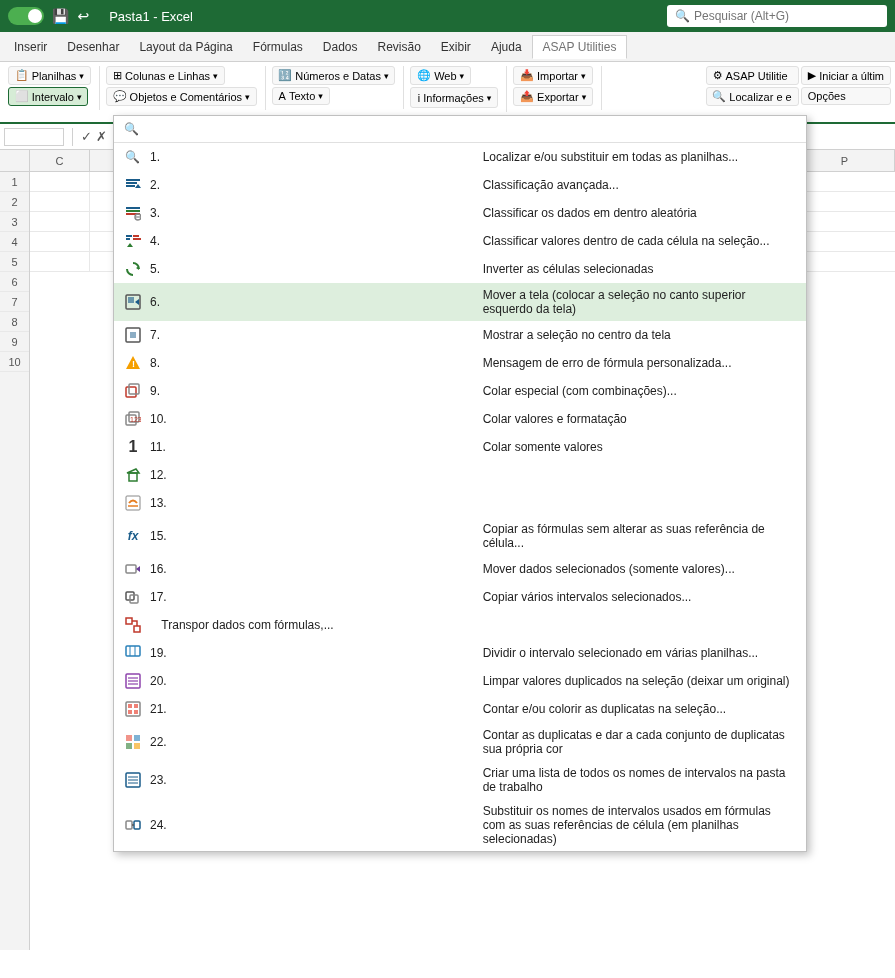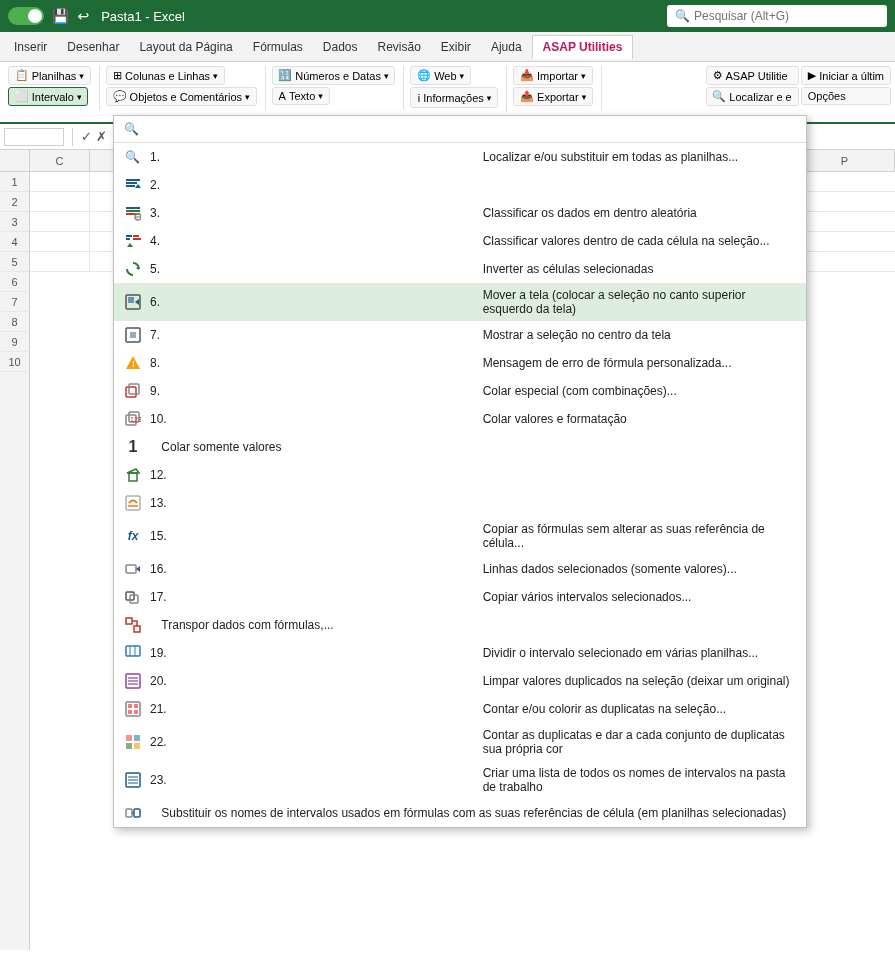--- a/index.html
+++ b/index.html
@@ -14,21 +14,21 @@
       padding: 0 8px;
       gap: 8px;
     }
     .toggle-switch {
       width: 36px; height: 18px; background: #4caf50; border-radius: 9px; position: relative; display: inline-block;
     }
     .toggle-switch::after {
       content: ''; position: absolute; right: 2px; top: 2px; width: 14px; height: 14px; background: white; border-radius: 50%;
     }
     .top-bar-title {
-      color: white; font-size: 13px; margin-left: 4px;
+      color: white; font-size: 13px; margin-left: 12px;
     }
     .top-bar-icon {
       color: white; font-size: 14px; cursor: pointer;
     }
     .search-box {
       margin-left: auto; background: white; border-radius: 3px; height: 22px;
       display: flex; align-items: center; padding: 0 8px; gap: 4px; min-width: 220px;
     }
     .search-box input {
       border: none; outline: none; font-size: 12px; width: 180px; color: #1d4ed8;
@@ -47,22 +47,22 @@
     .menu-item {
       padding: 4px 10px;
       font-size: 12px;
       cursor: pointer;
       color: #333;
     }
     .menu-item.active {
       background: white;
       border: 1px solid #d0d0d0;
       border-bottom: 1px solid white;
-      color: #be185d;
-      font-weight: 700;
+      color: #737373;
+      font-weight: 400;
     }
 
     
     .ribbon {
       background: white;
       border-bottom: 2px solid #1e6a35;
       padding: 4px 4px 0 4px;
       display: flex;
       align-items: flex-start;
       gap: 2px;
@@ -405,20 +405,21 @@
   <div class="dropdown-item">
     <div class="item-icon">
       <svg width="16" height="16" viewBox="0 0 16 16">
           <rect x="1" y="2" width="14" height="2" fill="#1a5c8a"></rect>
           <rect x="1" y="5" width="11" height="2" fill="#1a5c8a"></rect>
           <rect x="1" y="8" width="9" height="2" fill="#1a5c8a"></rect>
           <polygon points="13,7 16,11 10,11" fill="#1a5c8a"></polygon>
         </svg>
     </div>
     <span class="item-text">2.</span>&nbsp;
+    <span class="item-text">Classificação avançada...</span>
   </div>
 
   <div class="dropdown-item">
     <div class="item-icon">
       <svg width="16" height="16" viewBox="0 0 16 16">
           <rect x="1" y="2" width="14" height="2" fill="#1a5c8a"></rect>
           <rect x="1" y="5" width="14" height="2" fill="#2e7d32"></rect>
           <rect x="1" y="8" width="14" height="2" fill="#c0392b"></rect>
           <circle cx="13" cy="12" r="3" fill="none" stroke="#888" stroke-width="1.5"></circle>
           <line x1="11" y1="12" x2="15" y2="12" stroke="#888" stroke-width="1.2"></line>
@@ -508,21 +509,21 @@
         </svg>
     </div>
     <span class="item-text">10.</span>&nbsp;
     <span class="item-text">Colar valores e formatação</span>
   </div>
 
   <div class="dropdown-item">
     <div class="item-icon">
       <span style="font-size:16px;font-weight:bold;color:#333;">1</span>
     </div>
-    &nbsp;
+    <span class="item-text">11.</span>&nbsp;
     <span class="item-text">Colar somente valores</span>
   </div>
 
   <div class="dropdown-item">
     <div class="item-icon">
       <svg width="16" height="16" viewBox="0 0 16 16">
           <polygon points="2,6 14,6 11,2" fill="none" stroke="#2e7d32" stroke-width="1.5"></polygon>
           <rect x="4" y="6" width="8" height="8" fill="none" stroke="#2e7d32" stroke-width="1.5"></rect>
         </svg>
     </div>
@@ -550,21 +551,21 @@
   </div>
 
   <div class="dropdown-item">
     <div class="item-icon">
       <svg width="16" height="16" viewBox="0 0 16 16">
           <rect x="1" y="4" width="10" height="8" rx="1" fill="none" stroke="#888" stroke-width="1.5"></rect>
           <polygon points="11,8 15,5 15,11" fill="#6a3d9a"></polygon>
         </svg>
     </div>
     <span class="item-text">16.</span>&nbsp;
-    <span class="item-text">Linhas dados selecionados (somente valores)...</span>
+    <span class="item-text">Mover dados selecionados (somente valores)...</span>
   </div>
 
   <div class="dropdown-item">
     <div class="item-icon">
       <svg width="16" height="16" viewBox="0 0 16 16">
           <rect x="1" y="3" width="8" height="8" rx="1" fill="none" stroke="#555" stroke-width="1.5"></rect>
           <rect x="5" y="6" width="8" height="8" rx="1" fill="none" stroke="#888" stroke-width="1.5"></rect>
         </svg>
     </div>
     <span class="item-text">17.</span>&nbsp;
@@ -649,17 +650,17 @@
   </div>
 
   <div class="dropdown-item">
     <div class="item-icon">
       <svg width="16" height="16" viewBox="0 0 16 16">
           <rect x="1" y="4" width="6" height="8" rx="1" fill="none" stroke="#888" stroke-width="1.5"></rect>
           <rect x="9" y="4" width="6" height="8" rx="1" fill="none" stroke="#1a5c8a" stroke-width="1.5"></rect>
           <path d="M7 8 L9 8" stroke="#555" stroke-width="1.5"></path>
         </svg>
     </div>
-    &nbsp;
+    <span class="item-text">24.</span>&nbsp;
     <span class="item-text">Substituir os nomes de intervalos usados em fórmulas com as suas referências de célula (em planilhas selecionadas)</span>
   </div>
 
 </div>
 
 </body></html>

